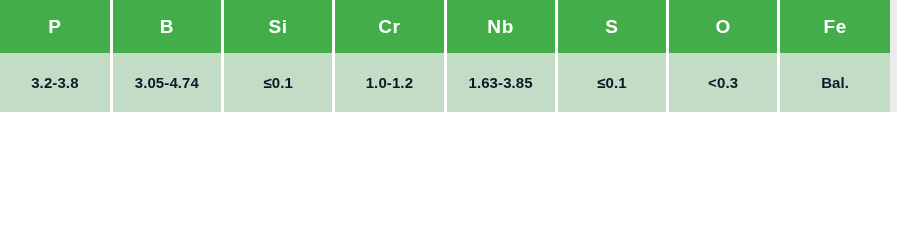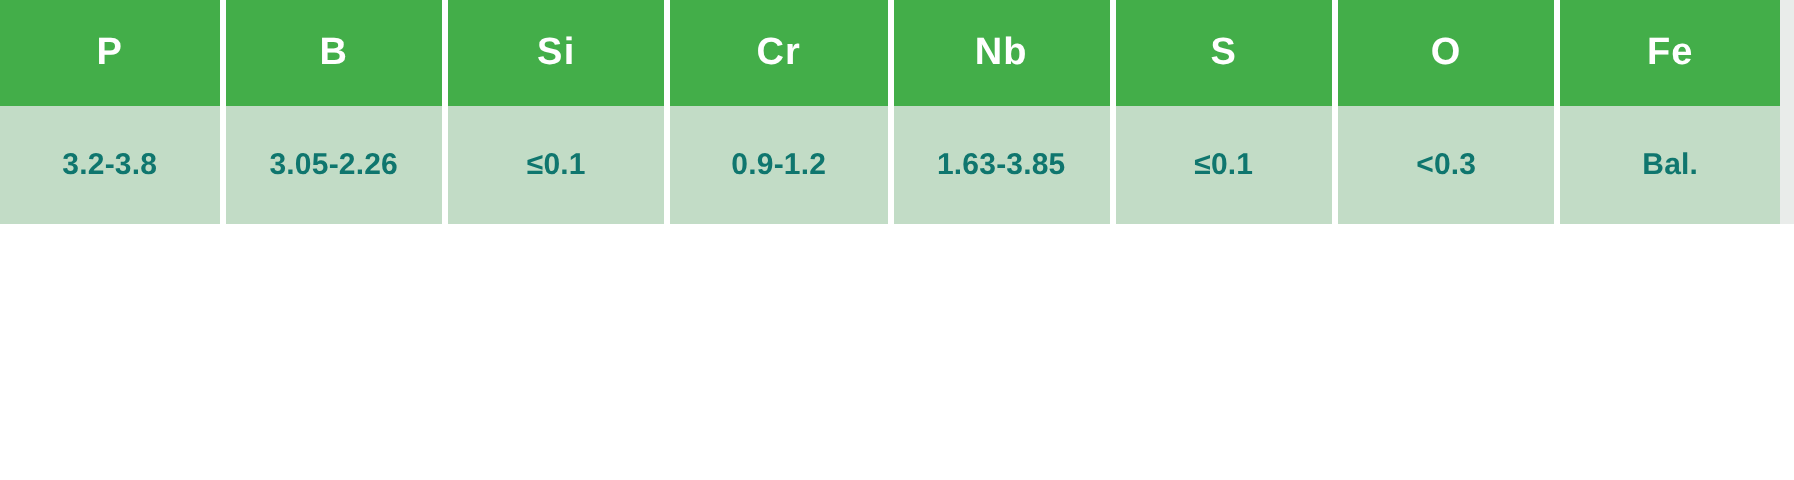--- a/index.html
+++ b/index.html
@@ -58,21 +58,21 @@
     color: #ffffff;
     font-size: 19px;
     font-weight: bold;
     letter-spacing: 0.6px;
     line-height: 53px;
     height: 53px;
   }
 
   table.comp-table tbody td {
     background: #c2dcc6;
-    color: #0f766e;
+    color: #0f172a;
     font-size: 15px;
     font-weight: bold;
     letter-spacing: 0.1px;
     line-height: 59px;
     height: 59px;
   }
 
   
 </style>
 </head>
@@ -88,23 +88,23 @@
         <th>Cr</th>
         <th>Nb</th>
         <th>S</th>
         <th>O</th>
         <th>Fe</th>
       </tr>
     </thead>
     <tbody>
       <tr>
         <td>3.2-3.8</td>
-        <td>3.05-2.26</td>
+        <td>3.05-4.74</td>
         <td>≤0.1</td>
-        <td>0.9-1.2</td>
+        <td>1.0-1.2</td>
         <td>1.63-3.85</td>
         <td>≤0.1</td>
         <td>&lt;0.3</td>
         <td>Bal.</td>
       </tr>
     </tbody>
   </table>
 </div>
 
 </body></html>

